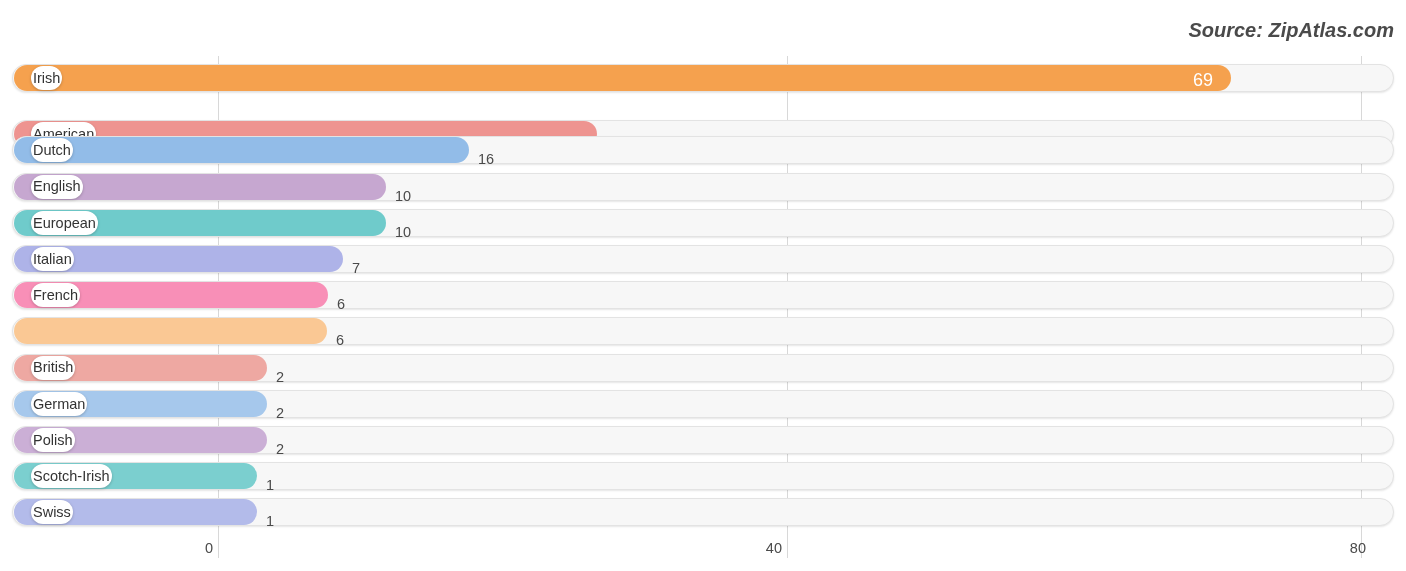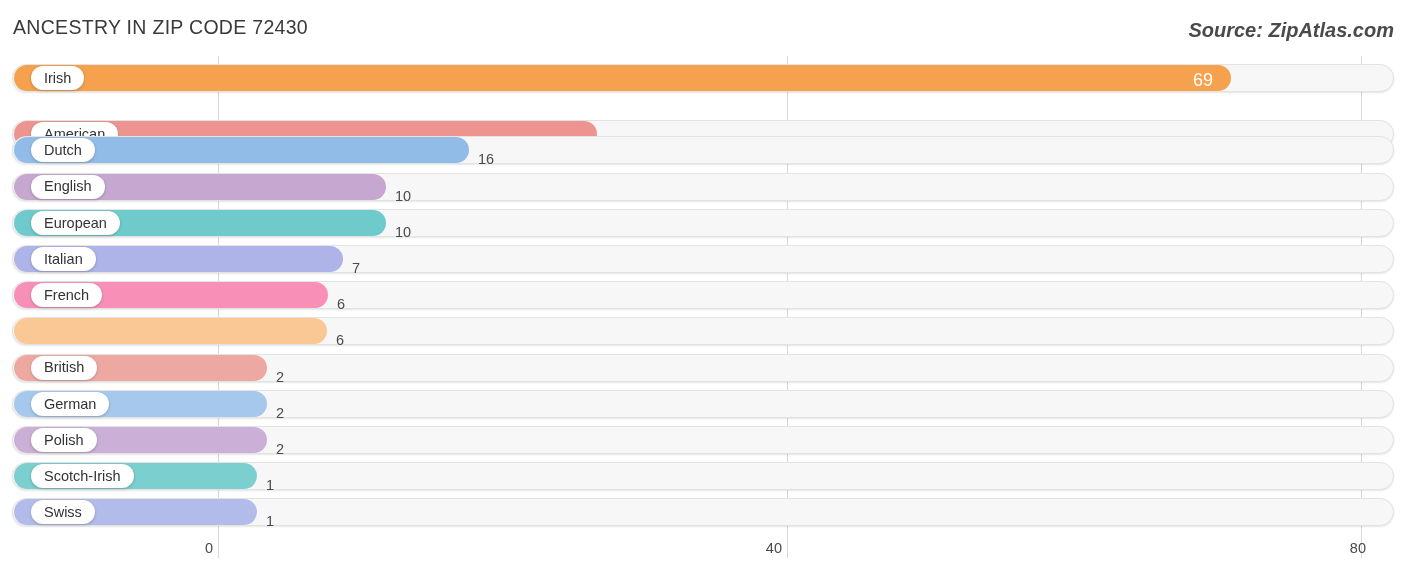--- a/index.html
+++ b/index.html
@@ -106,21 +106,21 @@
   .label-pill {
     position: absolute;
     left: 31px;
     top: 3px;
     height: 24px;
     background: #ffffff;
     border-radius: 13px;
     box-shadow: 0 1px 3px rgba(0,0,0,0.22);
     display: flex;
     align-items: center;
-    padding: 0 13px;
+    padding: 0 2px;
     box-sizing: border-box;
     white-space: nowrap;
   }
   .label-pill span {
     font-size: 14.5px;
     color: #333333;
     line-height: 1;
   }
 
   
@@ -163,21 +163,20 @@
     color: #4a4a4a;
     transform: translateX(-100%);
     padding-right: 5px;
     white-space: nowrap;
   }
 </style>
 </head>
 <body>
 
 <div class="header">
-  <div class="chart-title">ANCESTRY IN ZIP CODE 72430</div>
   <div class="source">Source: ZipAtlas.com</div>
 </div>
 
 <div class="plot">
   <div class="gridlines">
       <div class="gridline" style="left: 218px;"></div>
       <div class="gridline" style="left: 787px;"></div>
       <div class="gridline" style="left: 1361px;"></div>
     </div>
   <div class="rows">

